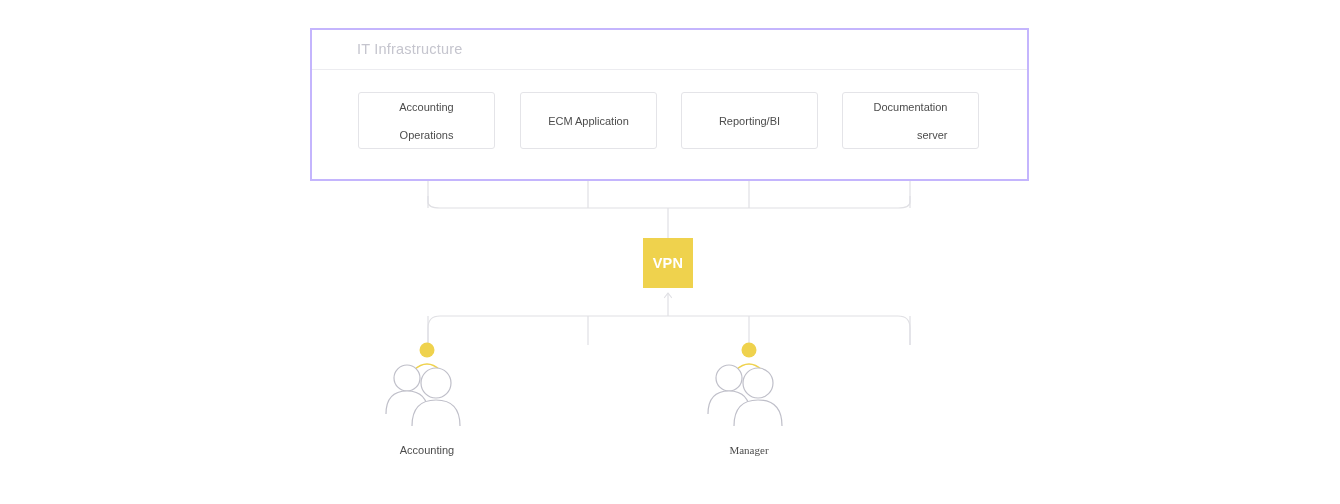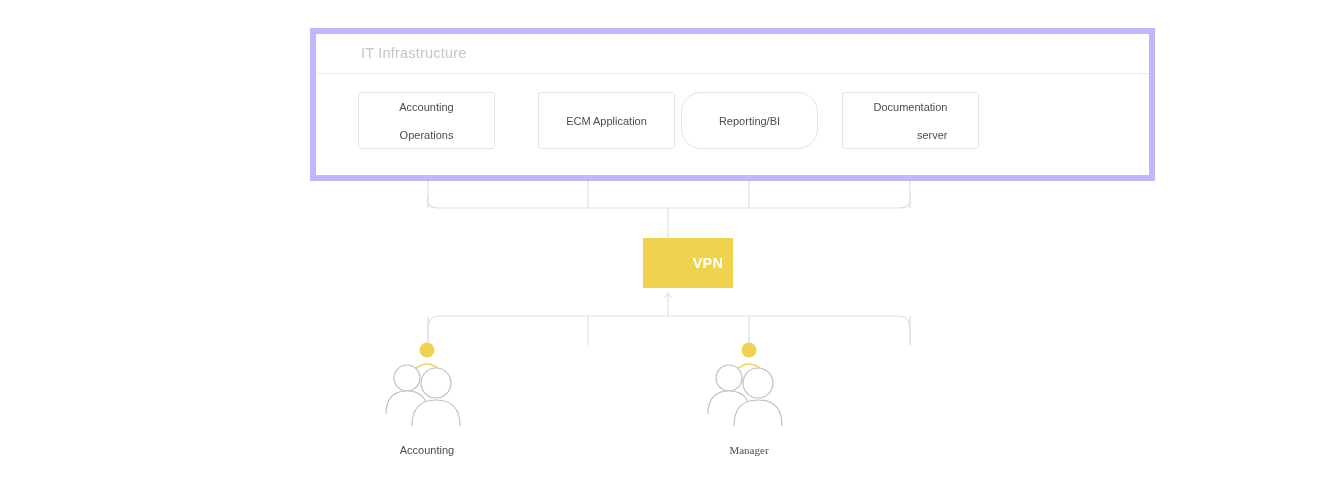--- a/index.html
+++ b/index.html
@@ -32,23 +32,23 @@
     width: 1340px;
     height: 504px;
     pointer-events: none;
   }
 
   
   .infra-panel {
     position: absolute;
     left: 310px;
     top: 28px;
-    width: 845px;
+    width: 719px;
     height: 153px;
-    border: 6px solid #c4b5fd;
+    border: 2px solid #c4b5fd;
     box-sizing: border-box;
     background: #ffffff;
   }
   .infra-header {
     position: absolute;
     left: 0;
     top: 0;
     width: 100%;
     height: 40px;
     border-bottom: 1px solid #ececf0;
@@ -91,21 +91,20 @@
   .vpn-box {
     position: absolute;
     left: 643px;
     top: 238px;
     width: 50px;
     height: 50px;
     background: #efd24d;
     display: flex;
     align-items: center;
     justify-content: center;
-    padding-left: 40px;
   }
   .vpn-box span {
     color: #ffffff;
     font-size: 14.5px;
     font-weight: bold;
     letter-spacing: 0.3px;
   }
 
   
   .group-node {
@@ -166,25 +165,25 @@
 
   <div class="infra-panel">
     <div class="infra-header"></div>
     <div class="infra-title">IT Infrastructure</div>
   </div>
 
   <div class="app-box" style="left:358px;">
     <span><span>Accounting</span><br><span>Operations</span></span>
   </div>
 
-  <div class="app-box" style="left:520px;margin-left:18px;">
+  <div class="app-box" style="left:520px;">
     <span>ECM Application</span>
   </div>
 
-  <div class="app-box" style="left:681px;border-radius:20px;">
+  <div class="app-box" style="left:681px;">
     <span>Reporting/BI</span>
   </div>
 
   <div class="app-box" style="left:842px;text-align:right;">
     <span><span>Documentation</span><br><span>server</span></span>
   </div>
 
   <div class="vpn-box">
     <span>VPN</span>
   </div>

